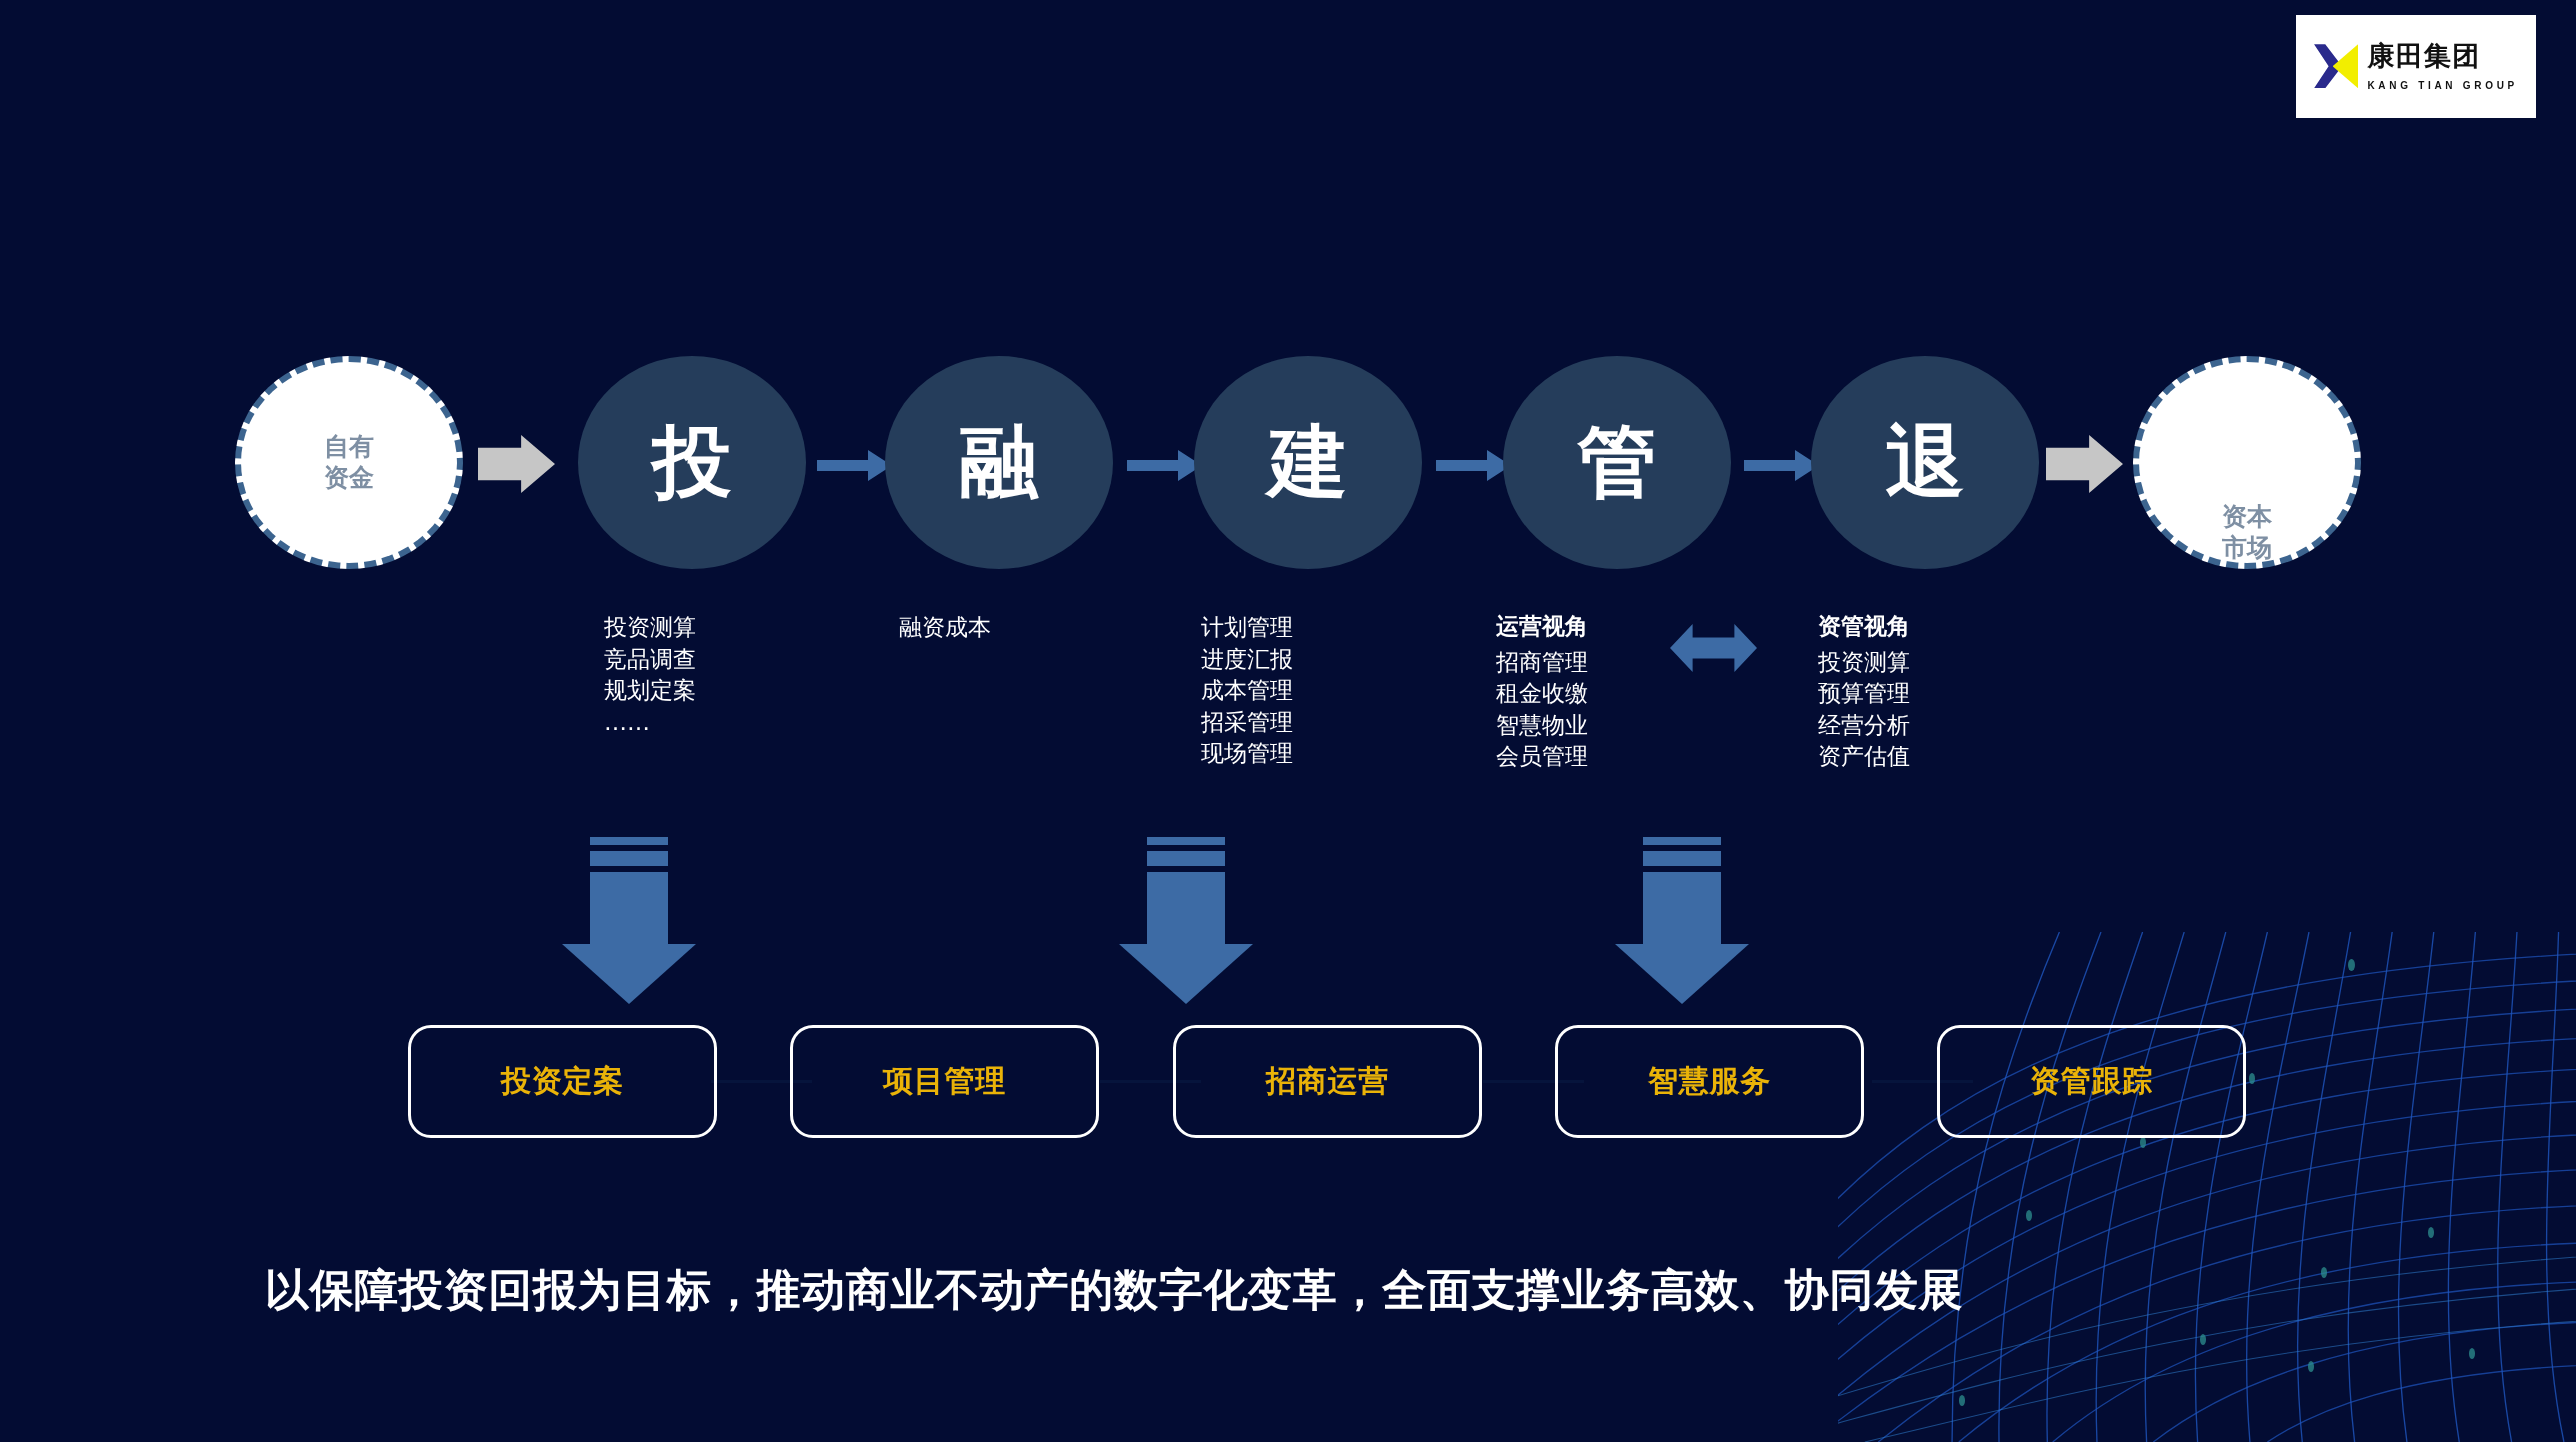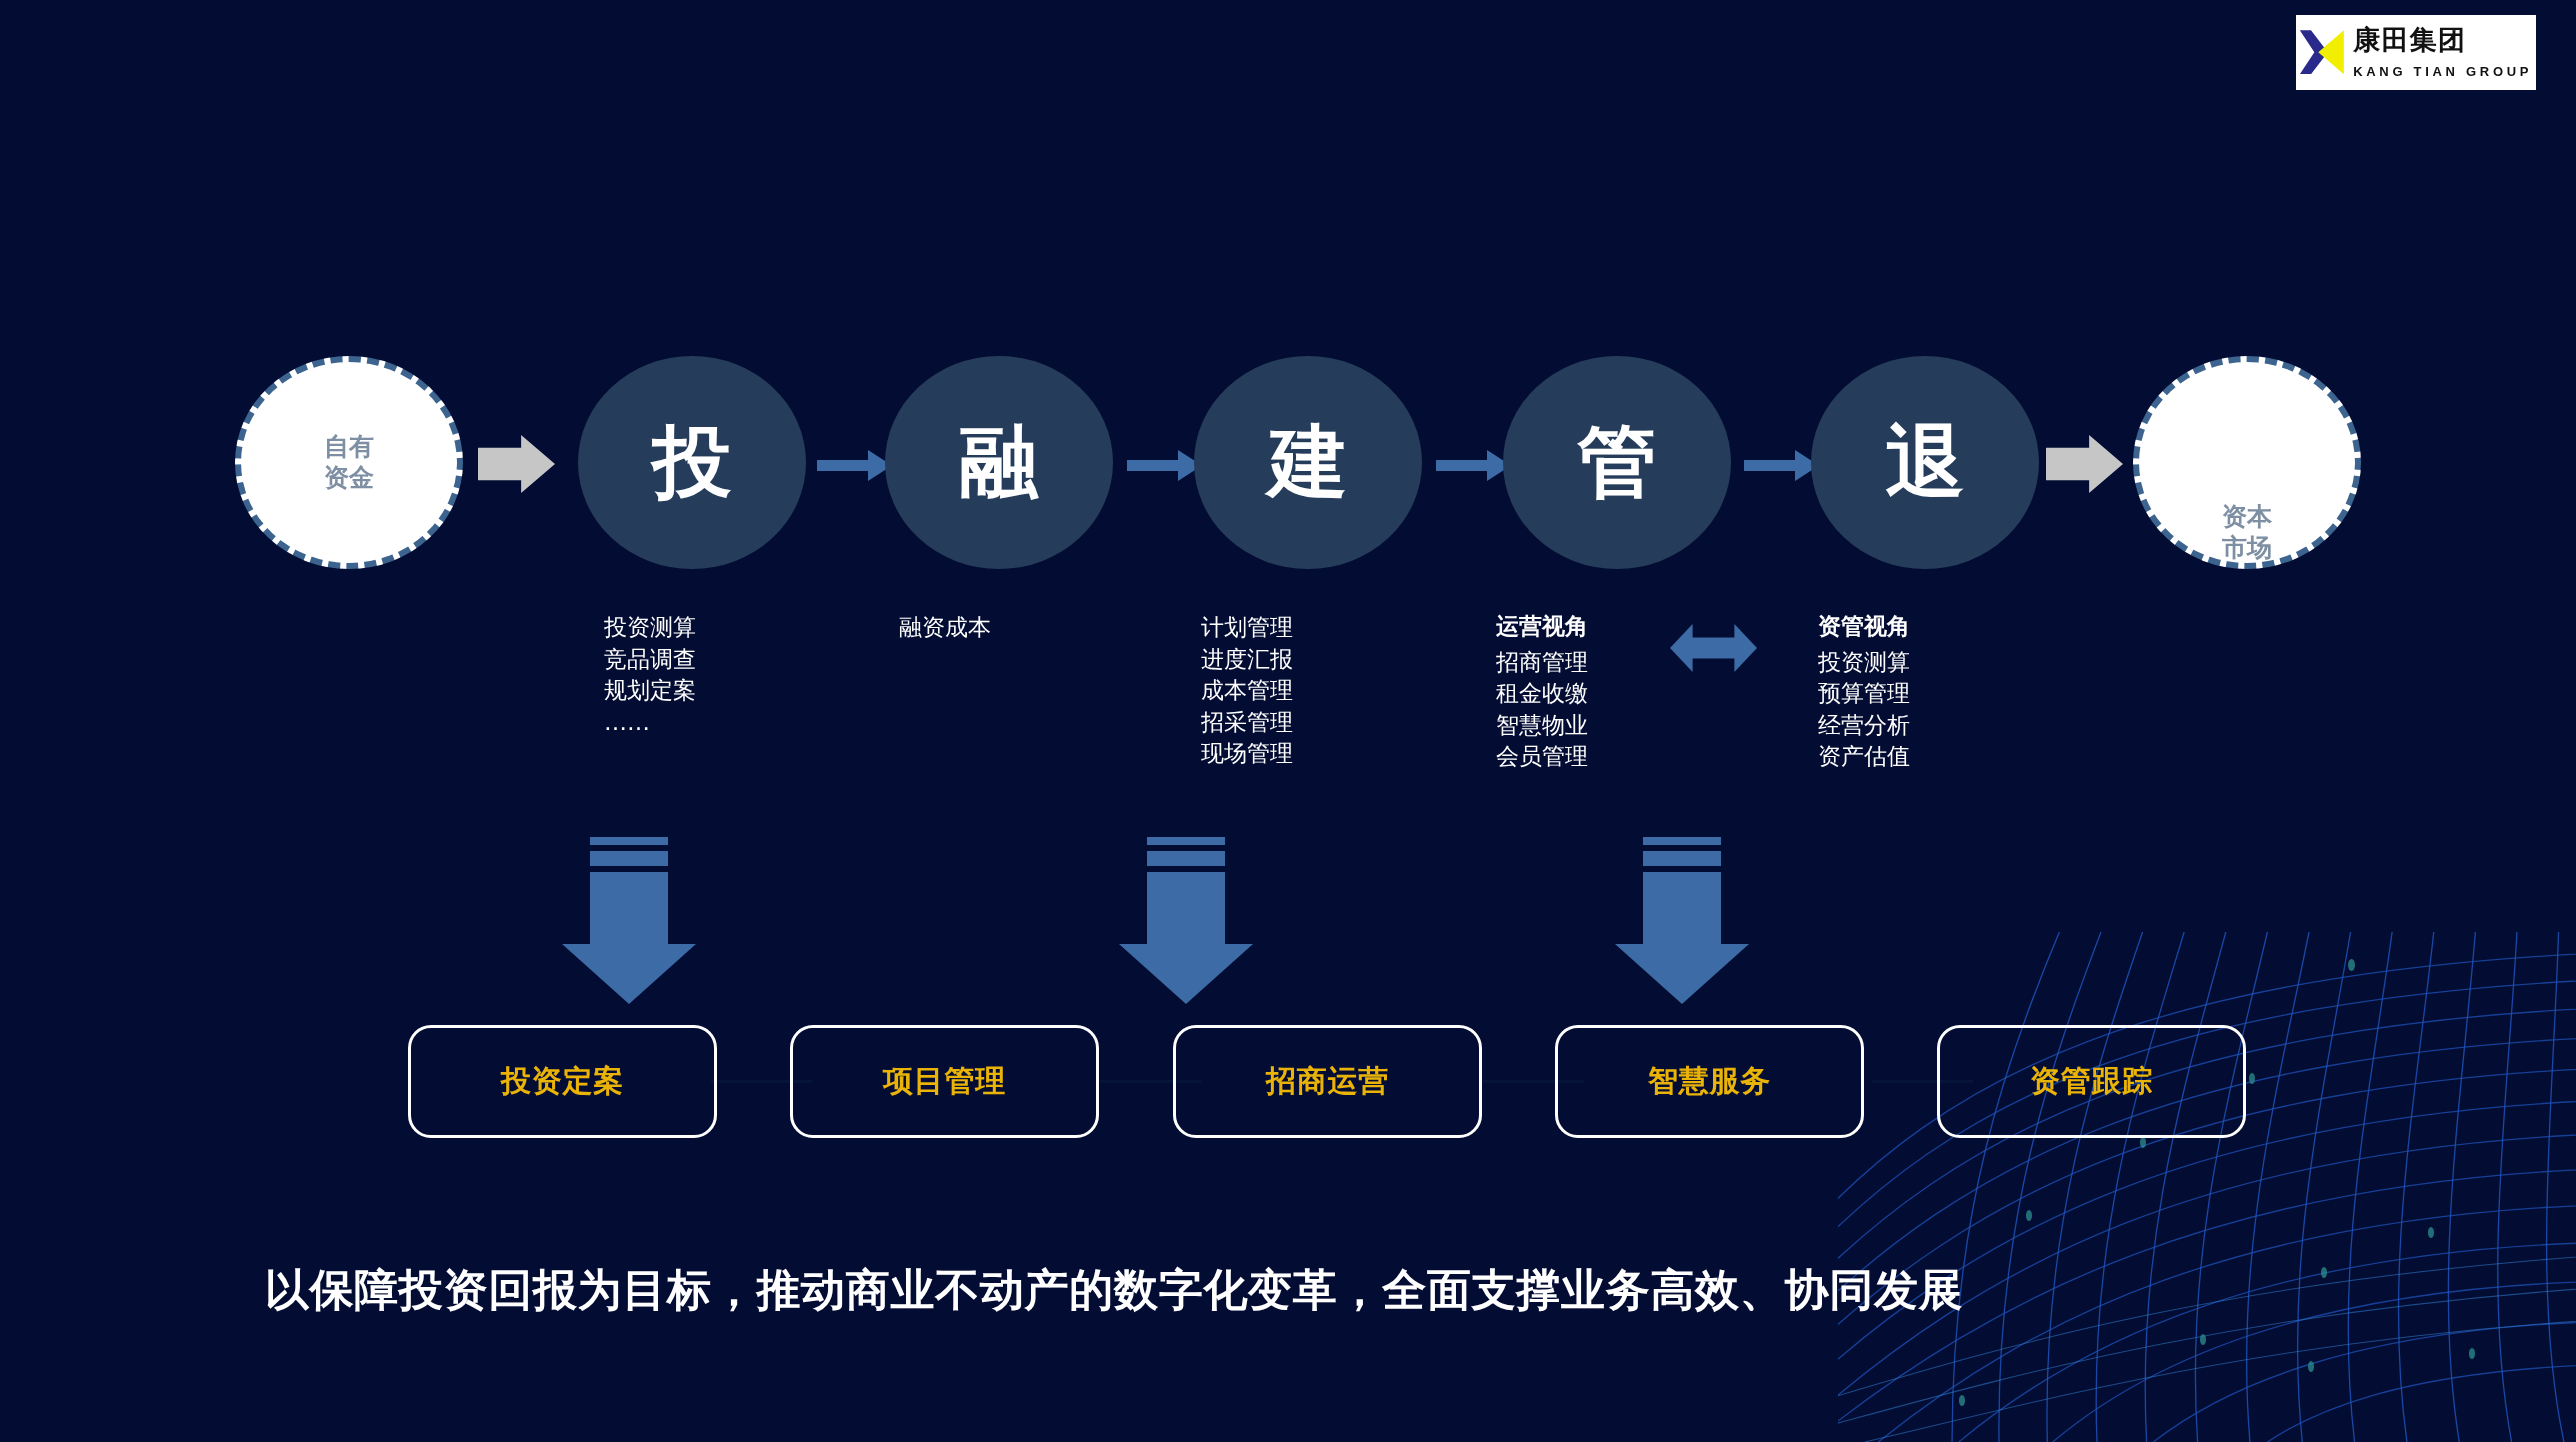--- a/index.html
+++ b/index.html
@@ -13,33 +13,33 @@
   .slide{position:absolute;inset:0;overflow:hidden;}
 
   
   .mesh{position:absolute;right:0;bottom:0;width:738px;height:510px;pointer-events:none;}
   .mesh svg{display:block;width:100%;height:100%;}
   .dot{position:absolute;border-radius:50%;background:#2e8f8f;opacity:.75;}
 
   
   .logo{
     position:absolute;top:14.8px;right:40px;
-    width:240px;height:75px;background:#ffffff;
+    width:240px;height:103px;background:#ffffff;
     display:flex;align-items:center;justify-content:center;
   }
   .logo-inner{display:flex;align-items:center;gap:9.4px;}
   .logo-mark{width:44px;height:44px;position:relative;flex:none;}
   .logo-mark .k-left{position:absolute;left:0;top:0;width:28px;height:44px;
      background:#2a2a8c;clip-path:polygon(0 0,40% 0,100% 50%,40% 100%,0 100%,52% 50%);}
   .logo-mark .k-right{position:absolute;right:0;top:0;width:25.5px;height:44px;
      background:#f2ee00;clip-path:polygon(100% 0,100% 100%,0 50%);}
   .logo-txt{display:flex;flex-direction:column;line-height:1;}
   .logo-cn{font-size:27px;font-weight:bold;color:#111;letter-spacing:1.3px;
     font-family:"DejaVu Sans",sans-serif;}
-  .logo-en{font-size:13px;font-weight:bold;color:#111;letter-spacing:3.7px;margin-top:12px;}
+  .logo-en{font-size:10px;font-weight:bold;color:#111;letter-spacing:3.7px;margin-top:12px;}
 
   
   .title-wrap{position:absolute;left:111px;top:97px;display:flex;align-items:center;gap:24px;}
   .title-bar{width:15.4px;height:72px;background:#0a86f5;flex:none;}
   .title-text{font-size:58px;font-weight:bold;color:#ffffff;letter-spacing:0.7px;
     font-family:"DejaVu Sans",sans-serif;white-space:nowrap;}
 
   
   .flow{position:absolute;left:0;top:356px;width:2536px;height:215px;}
   .node{position:absolute;top:0;width:228px;height:213px;border-radius:50%;

